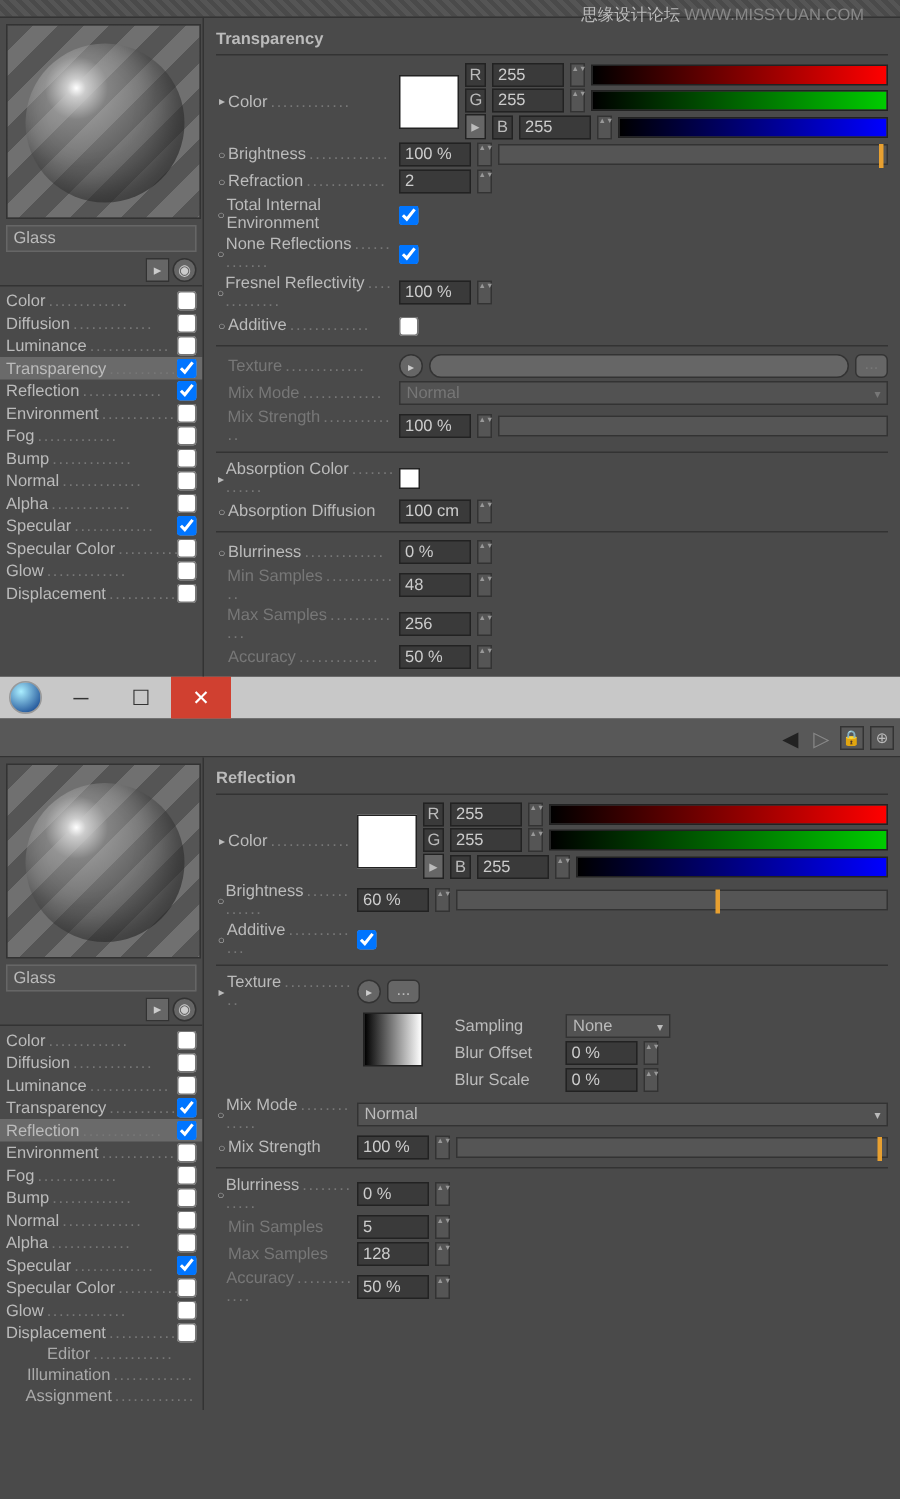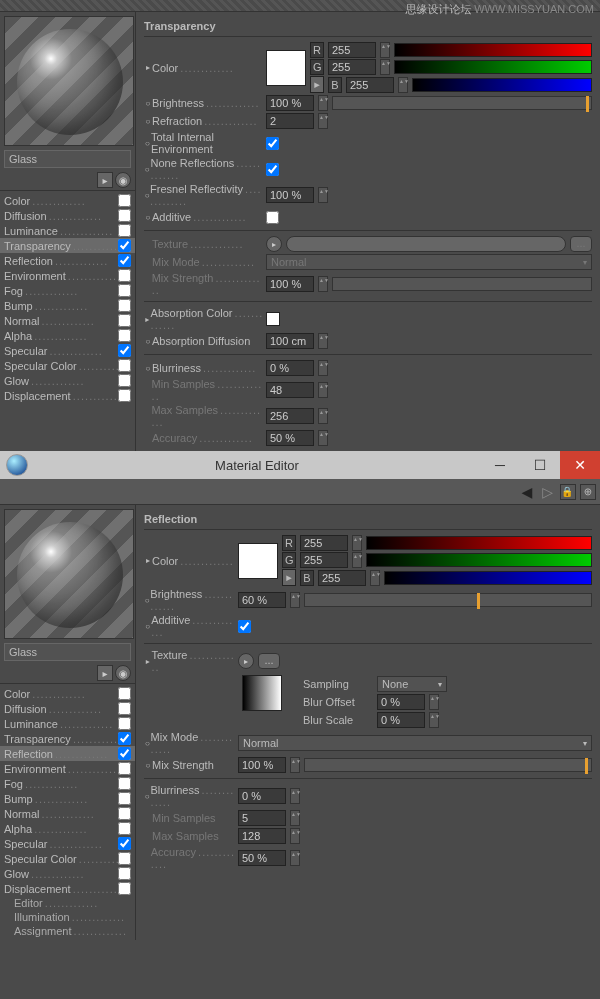--- a/index.html
+++ b/index.html
@@ -45,25 +45,25 @@
 .titlebar { height:28px; background:#c8c8c8; display:flex; align-items:center; color:#333; }
 .title-icon { width:22px; height:22px; margin:0 6px; border-radius:50%; background:radial-gradient(circle at 35% 30%,#aef,#259 80%); border:1px solid #999; }
 .title-txt { flex:1; text-align:center; font-size:13px; }
 .win-btns { display:flex; }
 .win-btn { width:40px; height:28px; display:flex; align-items:center; justify-content:center; font-size:14px; color:#333; cursor:pointer; }
 .win-close { background:#d04030; color:#fff; }
 .toolbar2 { height:26px; background:#585858; border-bottom:1px solid #333; display:flex; justify-content:flex-end; align-items:center; padding:0 4px; gap:4px; }
 .arrow-nav { color:#222; font-size:14px; padding:0 3px; cursor:pointer; }
 .tb-icon { width:16px; height:16px; border:1px solid #333; display:flex; align-items:center; justify-content:center; font-size:10px; cursor:pointer; }
 .sep { height:1px; background:#333; margin:4px 0; }
-.watermark { position:absolute; top:2px; right:6px; color:#bbb; font-size:10px; z-index:5;margin-left:21px; }
+.watermark { position:absolute; top:2px; right:24px; color:#bbb; font-size:10px; z-index:5;margin-left:21px; }
 .top-strip { height:12px; background:repeating-linear-gradient(45deg,#555 0 3px,#4a4a4a 3px 6px); border-bottom:1px solid #333; }
 .mini-swatch { width:14px; height:14px; background:#fff; border:1px solid #222; }
 .tex-preview { width:40px; height:36px; background:linear-gradient(90deg,#000,#fff); border:1px solid #222; margin-left:4px; }
-.chan-item.noedit { padding-left:14px; color:#aaa; }
+.chan-item.noedit { padding-left:14px; color:#aaa;text-align:center; }
 </style>
 </head>
 <body>
 
 <div style="position:relative">
 <div class="watermark"><span>思缘设计论坛</span> <span style="color:#888">WWW.MISSYUAN.COM</span></div>
 <div class="top-strip"></div>
 <div class="panel">
   <div class="sidebar">
     <div class="preview-box">
@@ -288,21 +288,20 @@
           </div>
           <input class="num-in" value="50 %" style="">
           <div class="spin">▲▼</div>
         </div>
   </div>
 </div>
 </div>
 
 <div class="titlebar">
   <div class="title-icon"></div>
-  <div class="title-txt">Material Editor</div>
   <div class="win-btns">
     <div class="win-btn">─</div>
     <div class="win-btn">☐</div>
     <div class="win-btn win-close">✕</div>
   </div>
 </div>
 <div class="toolbar2">
   <span class="arrow-nav">◀</span>
   <span class="arrow-nav" style="color:#888">▷</span>
   <div class="tb-icon">🔒</div>

